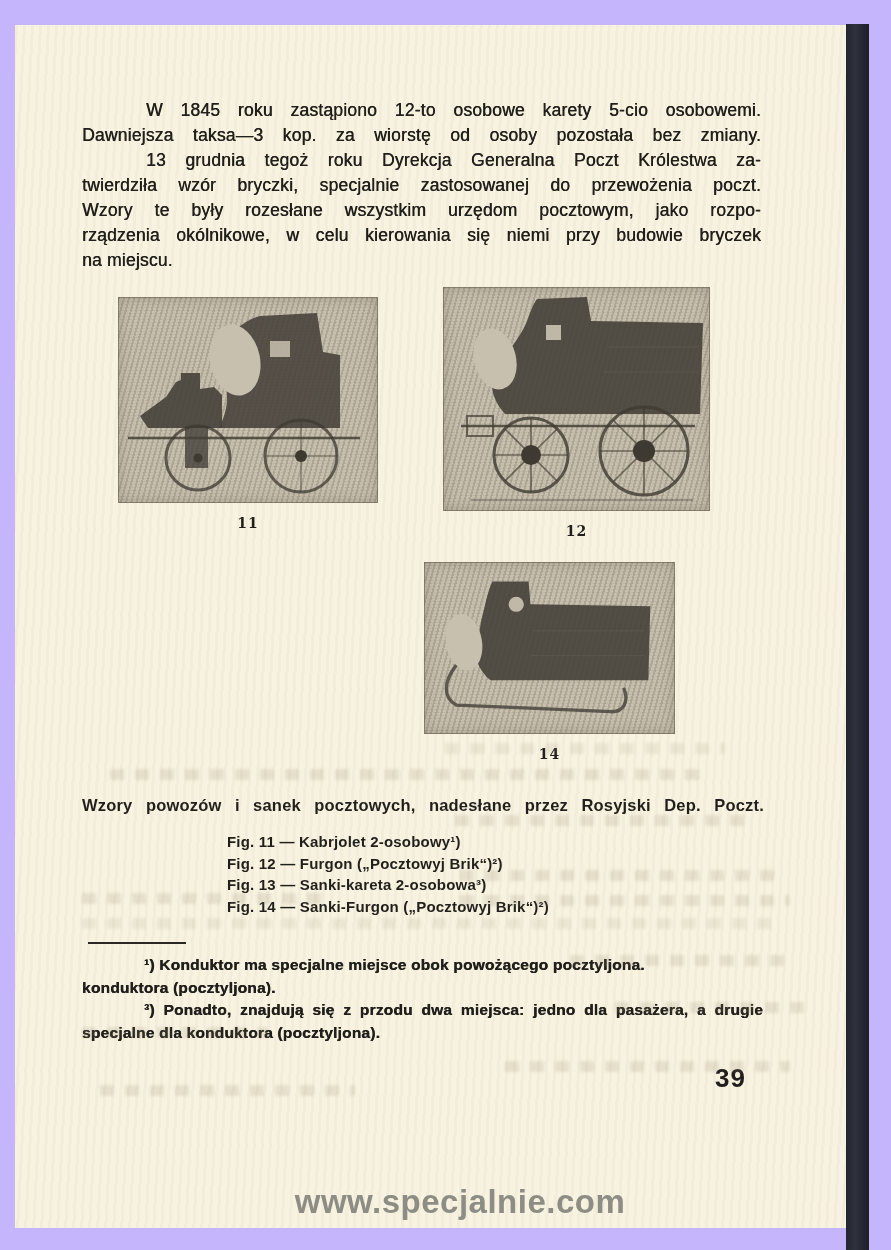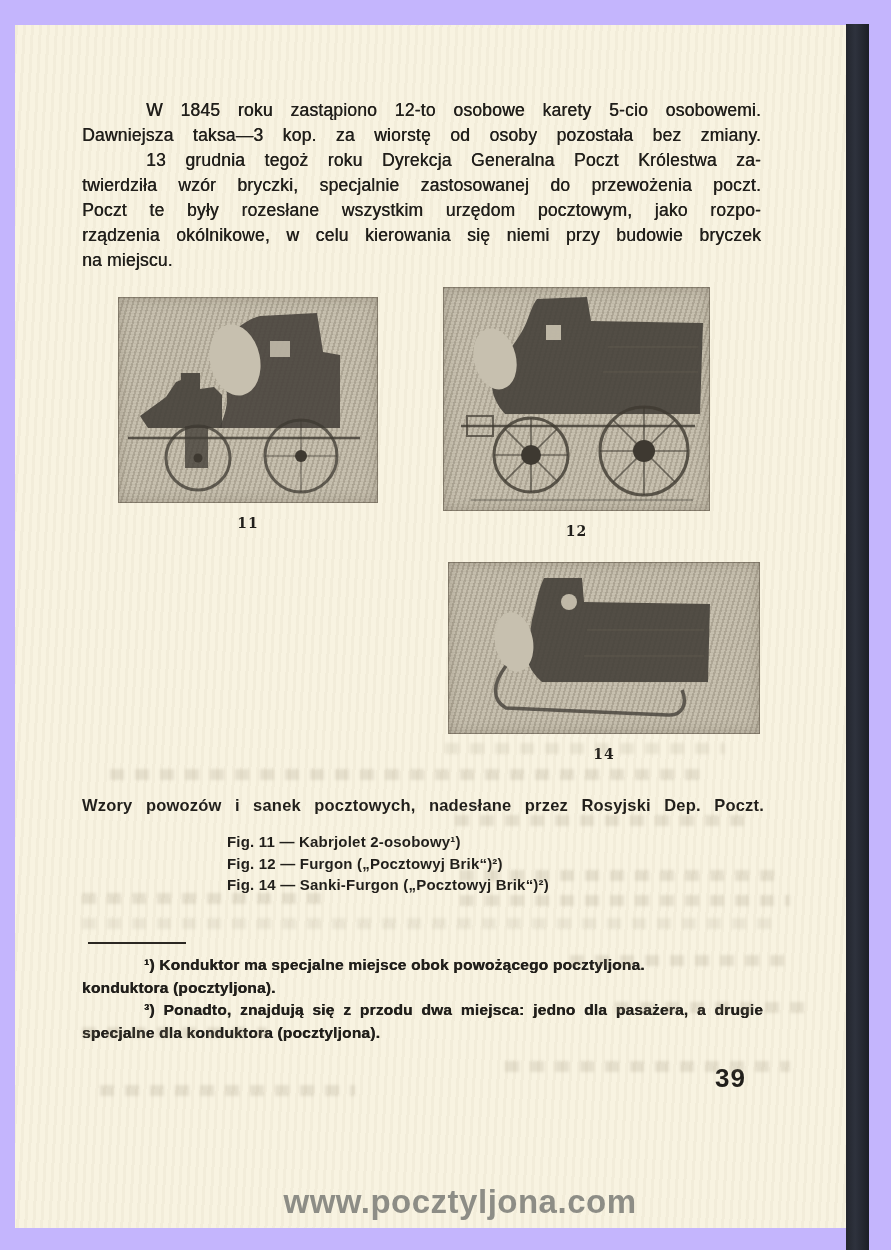--- a/index.html
+++ b/index.html
@@ -39,21 +39,21 @@
     box-shadow:inset 0 0 0 1px rgba(98,90,74,.55), inset 0 0 14px rgba(98,90,74,.35);
   }
   .fig-img svg{display:block;width:100%;height:100%;filter:blur(.6px);}
   .fig-label{
     text-align:center;margin-top:12px;
     font-family:"DejaVu Serif",serif;font-weight:bold;font-size:14px;letter-spacing:1px;
   }
   #fig11{left:103px;top:272px;width:260px;} #fig11 .fig-img{height:206px;}
   #fig12{left:428px;top:262px;width:267px;} #fig12 .fig-img{height:224px;}
   #fig13{left:105px;top:533px;width:260px;} #fig13 .fig-img{height:184px;}
-  #fig14{left:433px;top:537px;width:312px;} #fig14 .fig-img{height:172px;}
+  #fig14{left:409px;top:537px;width:251px;} #fig14 .fig-img{height:172px;}
   
   .caption{
     position:absolute;left:67px;top:771px;width:682px;
     font-size:16.5px;font-weight:bold;letter-spacing:.2px;
     text-align:justify;text-align-last:justify;
   }
   .figlist{
     position:absolute;left:212px;top:806px;width:420px;
     font-size:15px;font-weight:bold;line-height:21.5px;letter-spacing:.2px;
   }
@@ -100,21 +100,21 @@
 <div class="stage">
   <div class="spine"></div>
 
   <div class="page">
 
     <div class="bodytext">
       <div class="line ind">W 1845 roku zastąpiono 12-to osobowe karety 5-cio osobowemi.</div>
       <div class="line">Dawniejsza taksa—3 kop. za wiorstę od osoby pozostała bez zmiany.</div>
       <div class="line ind">13 grudnia tegoż roku Dyrekcja Generalna Poczt Królestwa za-</div>
       <div class="line">twierdziła wzór bryczki, specjalnie zastosowanej do przewożenia poczt.</div>
-      <div class="line">Poczt te były rozesłane wszystkim urzędom pocztowym, jako rozpo-</div>
+      <div class="line">Wzory te były rozesłane wszystkim urzędom pocztowym, jako rozpo-</div>
       <div class="line">rządzenia okólnikowe, w celu kierowania się niemi przy budowie bryczek</div>
       <div class="line endline">na miejscu.</div>
     </div>
 
     <div class="fig" id="fig11">
       <div class="fig-img">
         <svg viewBox="0 0 260 206">
           <path d="M96,68 C104,46 118,26 142,19 L199,16 L205,55 L222,58 L222,131 L101,131 C112,109 113,88 96,68 Z" fill="#45403a" fill-opacity=".88"></path>
           <ellipse cx="117" cy="63" rx="25" ry="36" fill="#c7c0af" transform="rotate(-12 117 63)"></ellipse>
           <path d="M22,119 L48,100 L58,85 L63,83 L63,76 L82,76 L82,92 L96,90 L104,98 L104,131 L30,131 Z" fill="#45403a" fill-opacity=".9"></path>
@@ -177,34 +177,35 @@
         </svg>
       </div>
       <div class="fig-label">14</div>
     </div>
 
     <div class="caption">Wzory powozów i sanek pocztowych, nadesłane przez Rosyjski Dep. Poczt.</div>
 
     <div class="figlist">
       <div>Fig. 11 — Kabrjolet 2-osobowy¹)</div>
       <div>Fig. 12 — Furgon („Pocztowyj Brik“)²)</div>
+      <div>Fig. 13 — Sanki-kareta 2-osobowa³)</div>
       <div>Fig. 14 — Sanki-Furgon („Pocztowyj Brik“)²)</div>
     </div>
 
     <div class="fnrule"></div>
     <div class="footnotes">
       <div class="fn ind">¹) Konduktor ma specjalne miejsce obok powożącego pocztyljona.</div>
       <div class="fn">konduktora (pocztyljona).</div>
       <div class="fn ind just">³) Ponadto, znajdują się z przodu dwa miejsca: jedno dla pasażera, a drugie</div>
       <div class="fn">specjalne dla konduktora (pocztyljona).</div>
     </div>
 
     <div class="pagenum">39</div>
 
-    <div class="watermark">www.pocztyljona.com</div>
+    <div class="watermark">www.specjalnie.com</div>
 
     <div class="ghost g1"></div>
     <div class="ghost g2"></div>
     <div class="ghost g3"></div>
     <div class="ghost g4"></div>
     <div class="ghost g5"></div>
     <div class="ghost g6"></div>
     <div class="ghost g7"></div>
     <div class="ghost g8"></div>
     <div class="ghost g9"></div>

